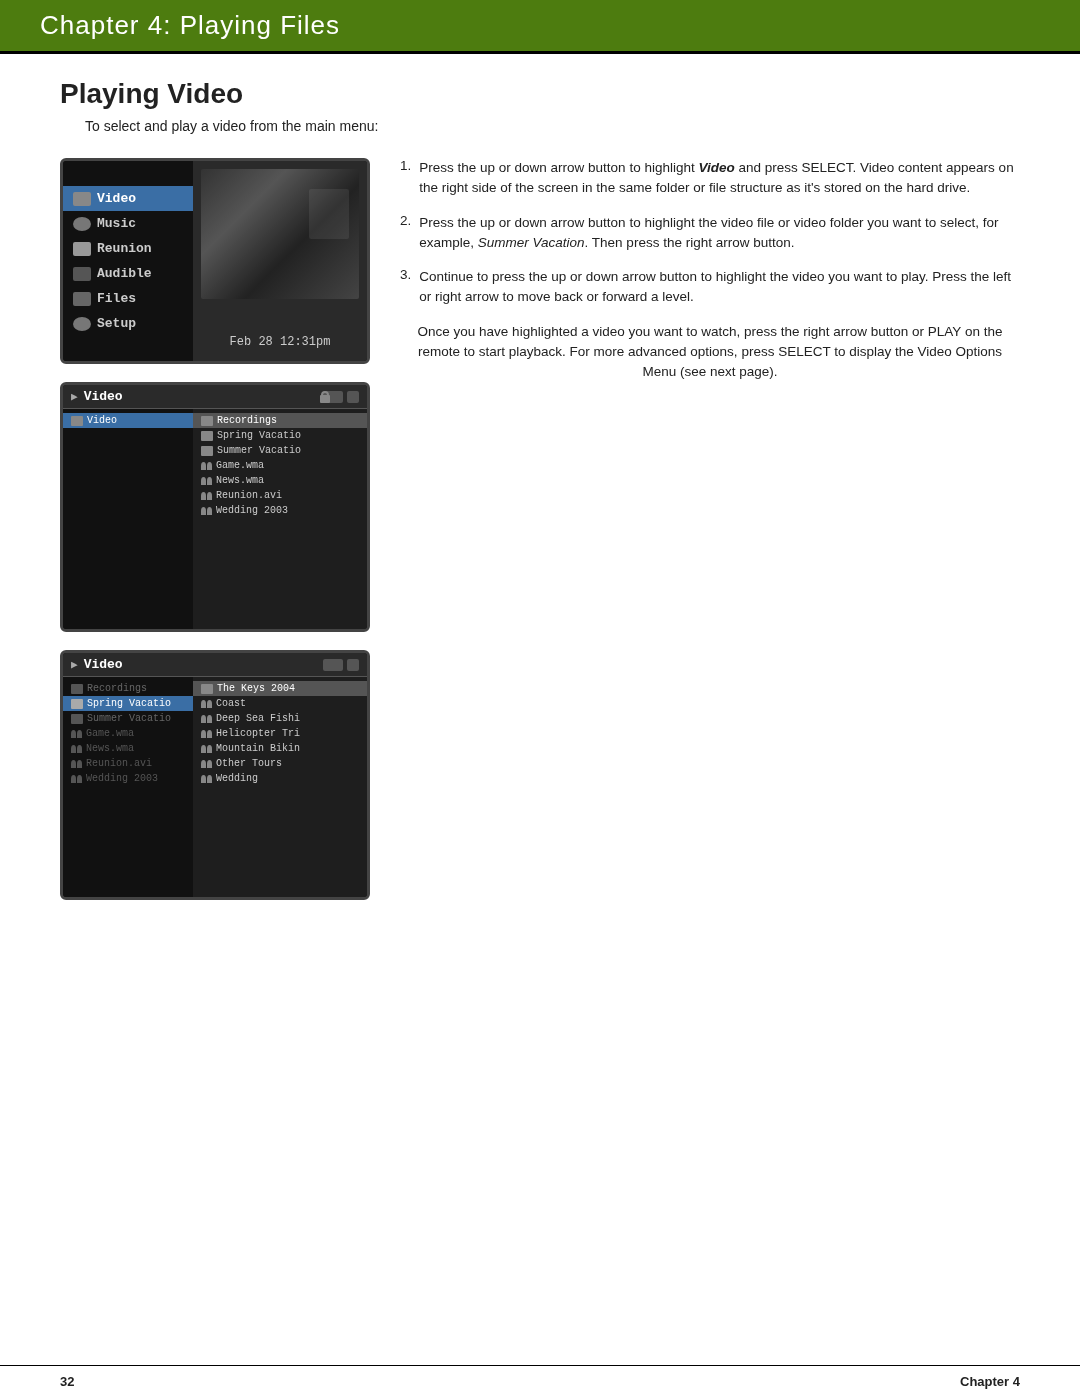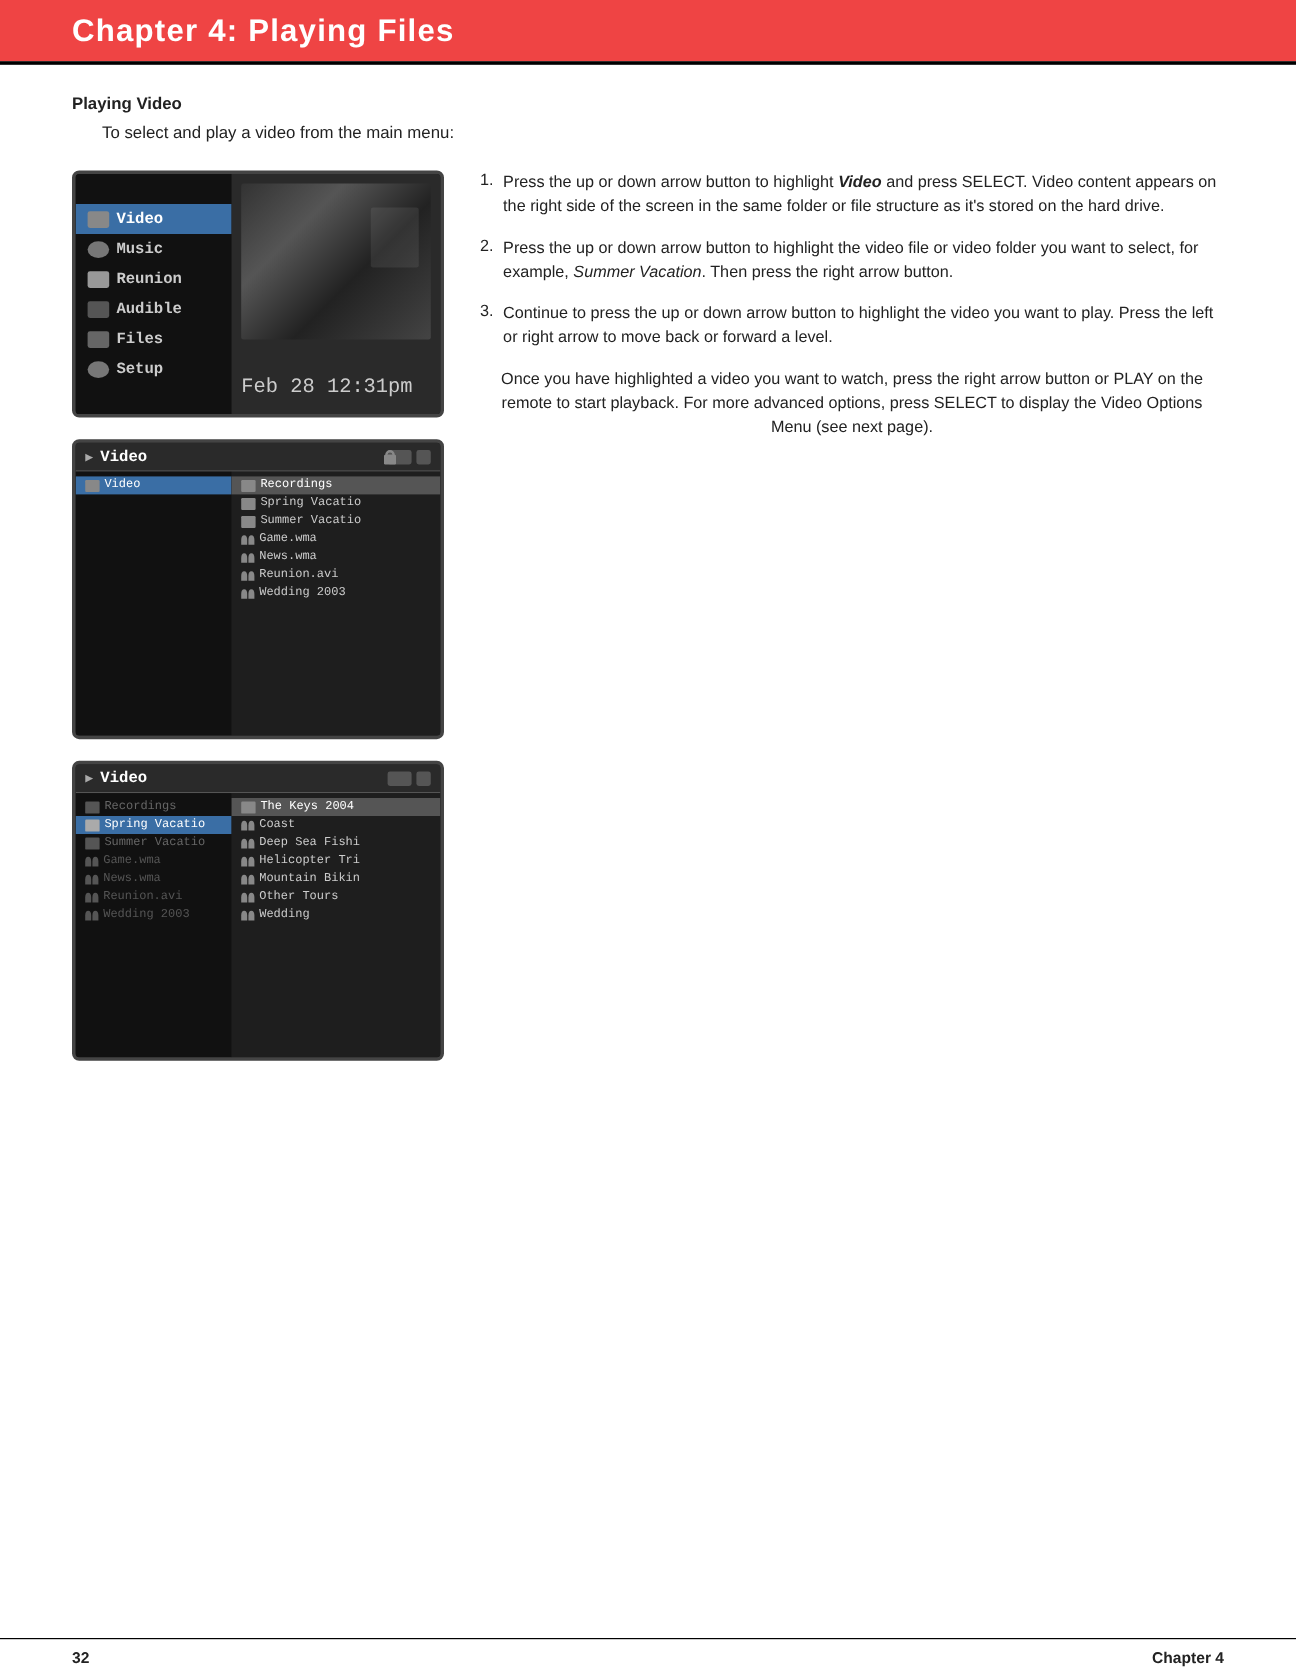--- a/index.html
+++ b/index.html
@@ -7,44 +7,44 @@
       width: 1080px;
       min-height: 1397px;
       background: #ffffff;
       font-family: Georgia, 'Times New Roman', serif;
       color: #222;
       position: relative;
     }
 
     
     .chapter-header {
-      background: #ef4444;
+      background: #4d7c0f;
       color: #ffffff;
-      padding: 10px 60px;
+      padding: 10px 40px;
       font-size: 26px;
-      font-weight: bold;
+      font-weight: normal;
       font-family: Arial, sans-serif;
       letter-spacing: 1px;
       margin-bottom: 0;
     }
     .chapter-header span {
       color: #ffffff;
     }
     .header-rule {
       height: 3px;
       background: #000;
       margin: 0 0 24px 0;
     }
 
     .page-content {
       padding: 0 60px;
     }
 
     .section-title {
-      font-size: 14px;
+      font-size: 28px;
       font-weight: bold;
       font-family: Arial, sans-serif;
       margin-bottom: 8px;
       margin-top: 20px;
     }
 
     .intro-text {
       font-size: 14px;
       margin-bottom: 24px;
       font-family: Arial, sans-serif;
@@ -162,23 +162,24 @@
       flex: 1;
       background: #2a2a2a;
       display: flex;
       flex-direction: column;
       justify-content: flex-end;
       padding: 8px;
       position: relative;
     }
     .menu-right-timestamp {
       color: #ccc;
-      font-size: 17px;
+      font-size: 12px;
       margin-top: auto;
       padding: 4px 0;
+      text-align: center;
     }
     .menu-right-img {
       width: 100%;
       height: 130px;
       background: linear-gradient(135deg, #333 0%, #555 30%, #222 60%, #444 100%);
       border-radius: 2px;
       position: relative;
       overflow: hidden;
     }
     .menu-right-img::after {

